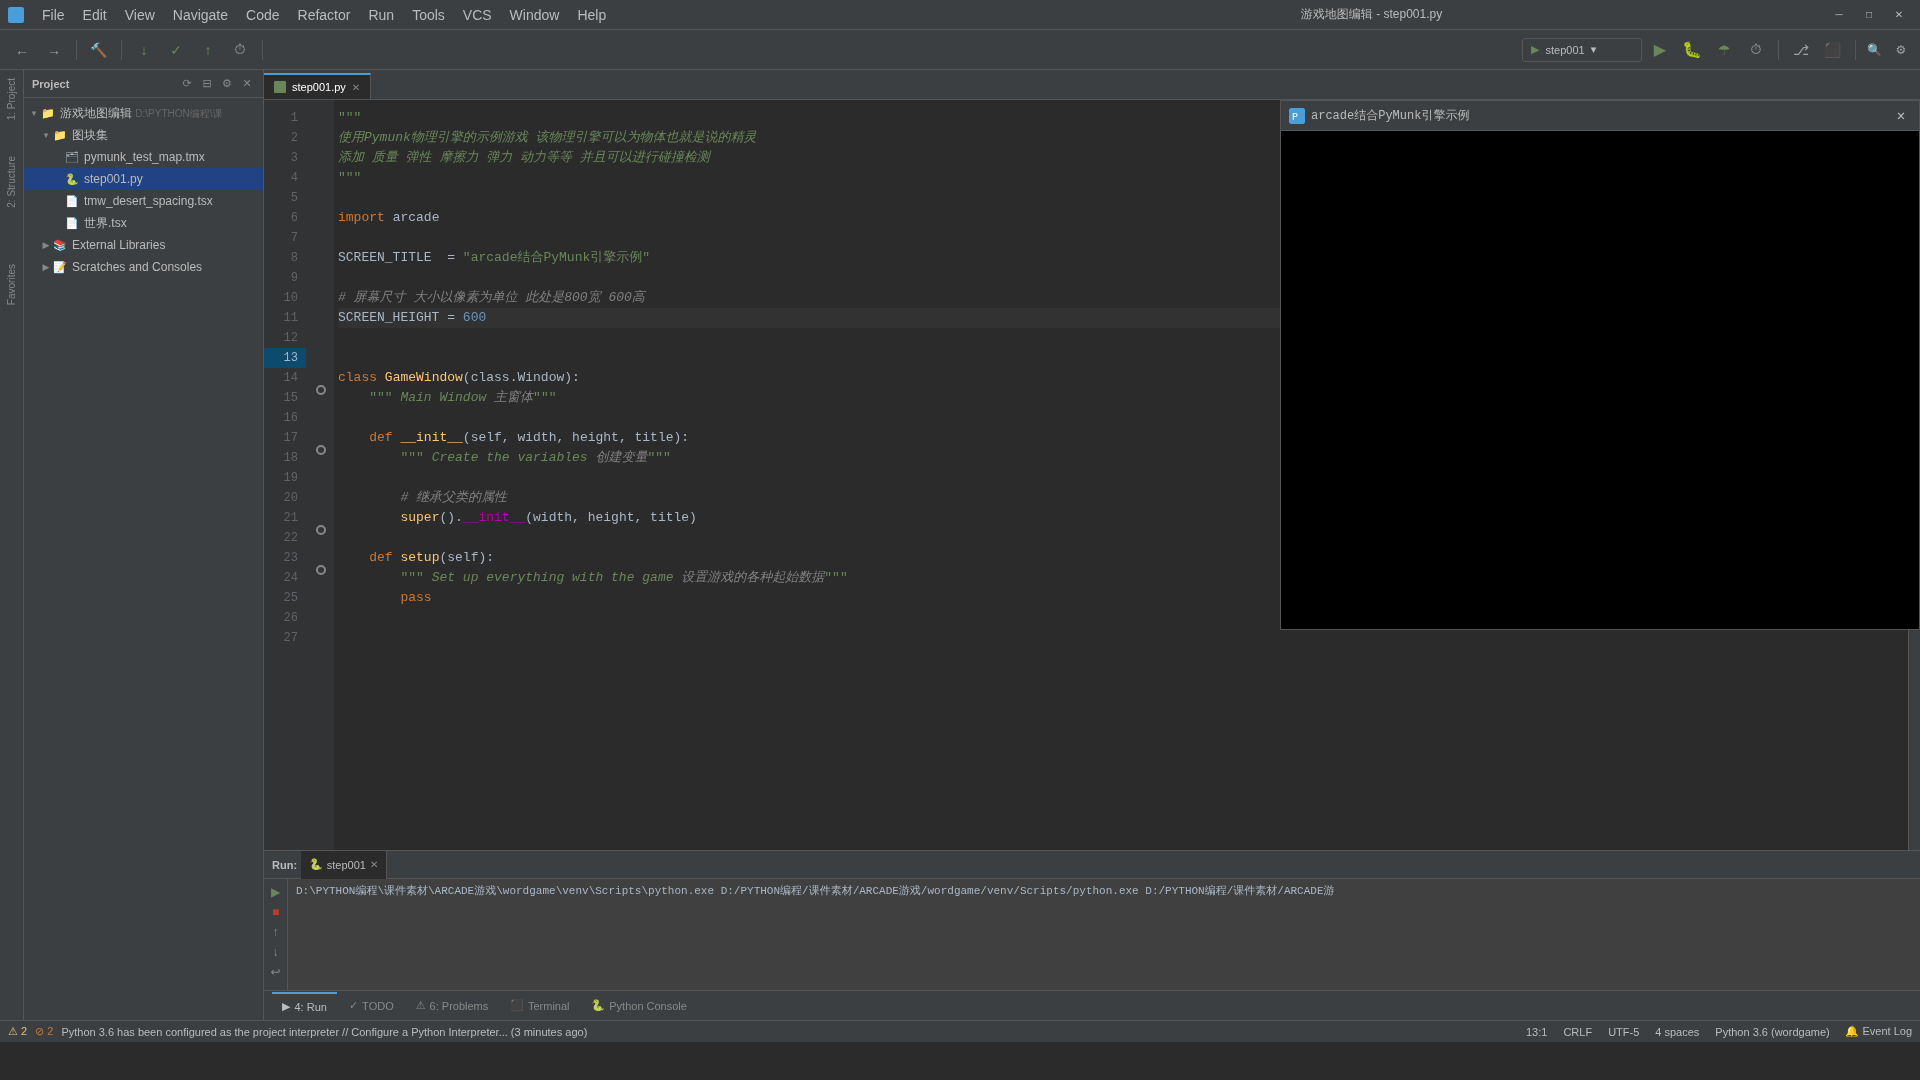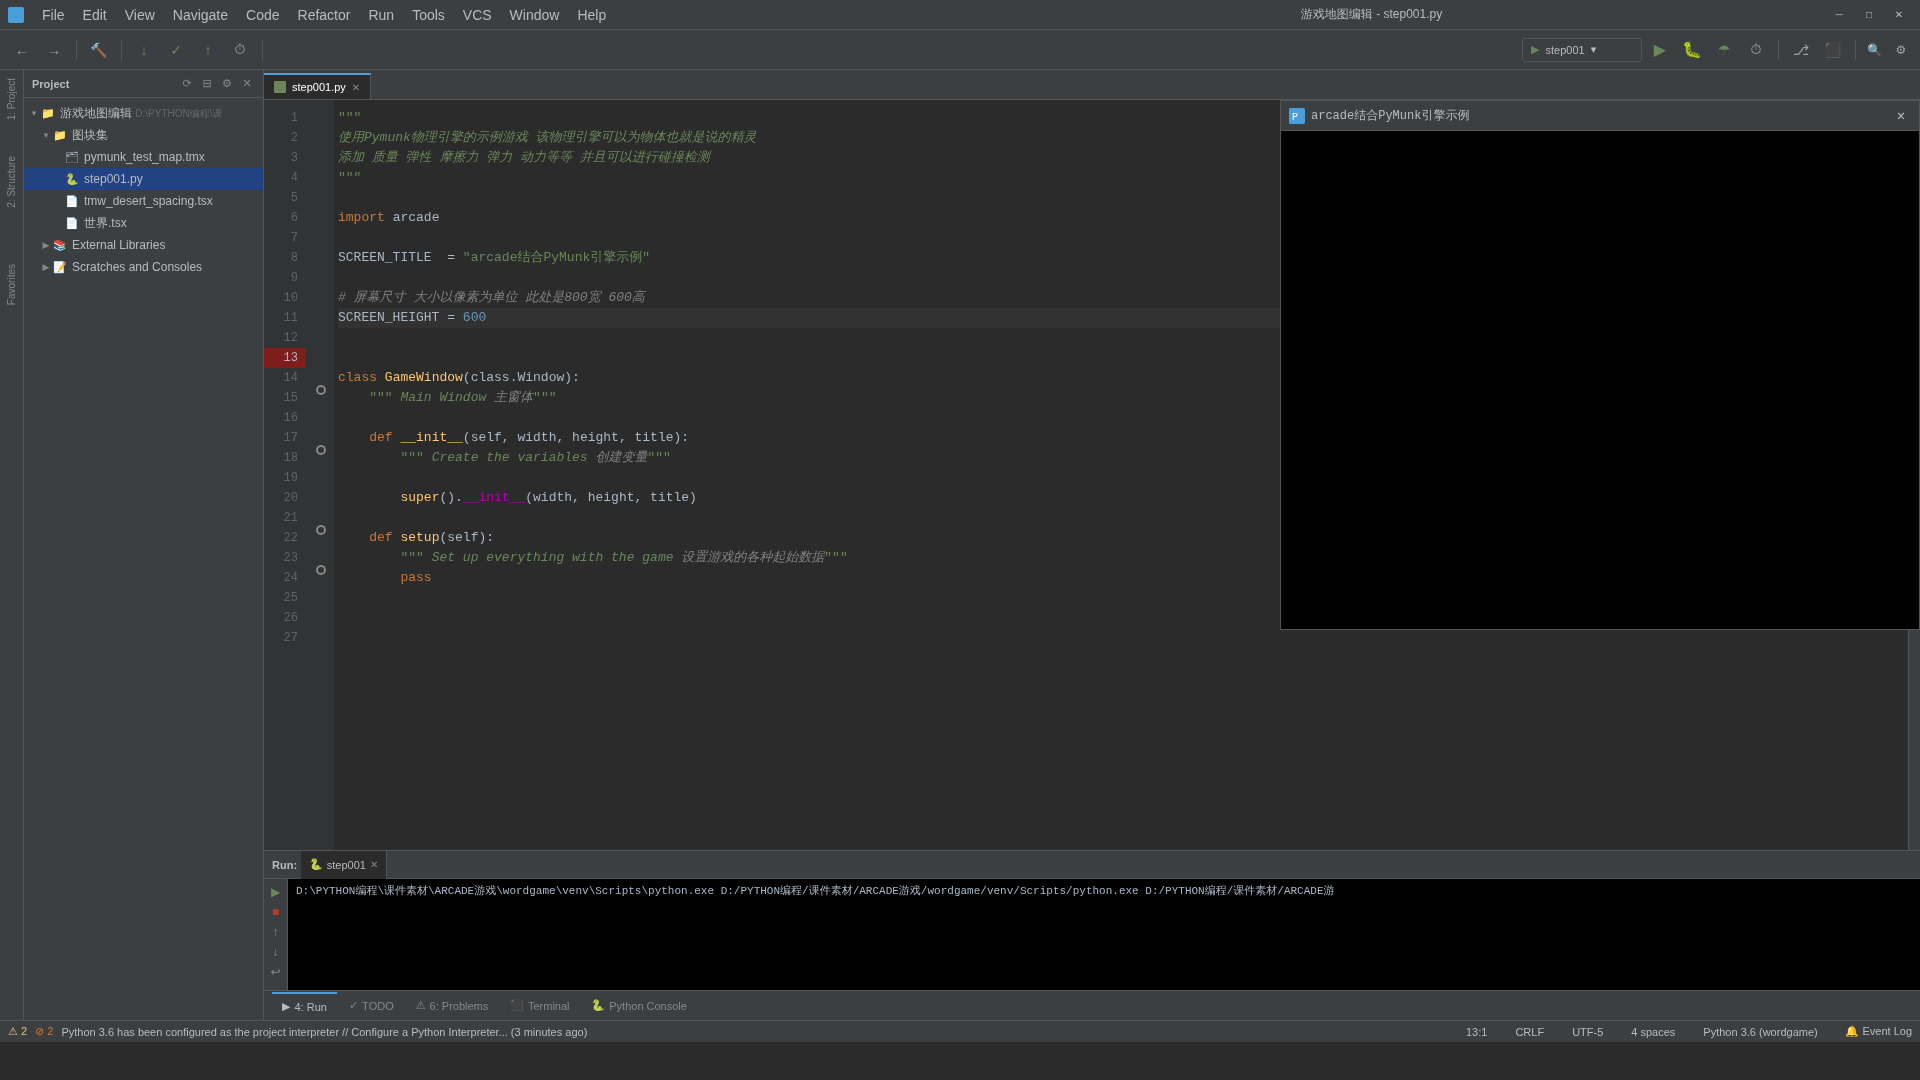--- a/index.html
+++ b/index.html
@@ -65,21 +65,21 @@
     .editor-tabs { height: 30px; background: #3c3f41; display: flex; align-items: flex-end; border-bottom: 1px solid #555; }
     .editor-tab { height: 26px; display: flex; align-items: center; padding: 0 10px; background: #2b2b2b; border-right: 1px solid #555; border-top: 1px solid #555; cursor: pointer; font-size: 11px; color: #bbb; gap: 6px; }
     .editor-tab.active { background: #2b2b2b; border-top: 2px solid #4a9eda; color: #fff; }
     .tab-close { color: #888; font-size: 10px; cursor: pointer; }
     .tab-icon { width: 12px; height: 12px; background: #6a8759; border-radius: 1px; }
 
     
     .code-editor { flex: 1; display: flex; overflow: hidden; font-family: 'Courier New', monospace; font-size: 13px; position: relative; }
     .line-numbers { width: 50px; background: #313335; color: #606366; text-align: right; padding: 8px 8px 8px 0; line-height: 20px; font-size: 12px; user-select: none; overflow: hidden; }
     .line-number { height: 20px; display: flex; align-items: center; justify-content: flex-end; padding-right: 8px; }
-    .line-number.current { color: #a9b7c6; background: #7f1d1d; }
+    .line-number.current { color: #a9b7c6; background: #0c4a6e; }
     .code-content { flex: 1; padding: 8px 4px; overflow: auto; }
     .code-line { height: 20px; line-height: 20px; white-space: pre; }
     .code-line.highlighted { background: #323232; }
     .kw { color: #cc7832; }
     .str { color: #6a8759; }
     .cm { color: #808080; font-style: italic; }
     .fn { color: #ffc66d; }
     .num { color: #6897bb; }
     .dunder { color: #b200b2; }
     .normal { color: #a9b7c6; }
@@ -103,38 +103,38 @@
       align-items: center;
       padding: 0 8px;
       border-bottom: 1px solid #555;
     }
     .game-title-icon { width: 16px; height: 16px; margin-right: 6px; }
     .game-title-text { color: #bbb; font-size: 12px; flex: 1; }
     .game-close-btn { width: 20px; height: 20px; display: flex; align-items: center; justify-content: center; cursor: pointer; color: #bbb; font-size: 14px; }
     .game-canvas { width: 100%; height: calc(100% - 30px); background: #000; }
 
     
-    .run-panel { height: 140px; border-top: 1px solid #555; background: #000000; display: flex; flex-direction: column; }
+    .run-panel { height: 140px; border-top: 1px solid #555; background: #404040; display: flex; flex-direction: column; }
     .run-tabs { height: 28px; background: #3c3f41; display: flex; align-items: center; border-bottom: 1px solid #555; padding-left: 8px; gap: 0; }
     .run-tab-label { display: flex; align-items: center; gap: 4px; padding: 0 8px; height: 28px; color: #bbb; font-size: 11px; cursor: pointer; border-right: 1px solid #555; }
     .run-tab-label.active { background: #2b2b2b; }
     .run-label { font-size: 11px; color: #bbb; font-weight: bold; padding-right: 4px; }
     .run-tab-x { color: #888; font-size: 10px; }
     .run-output { flex: 1; padding: 4px 8px; font-family: 'Courier New', monospace; font-size: 11px; color: #a9b7c6; overflow: auto; }
 
     
     .bottom-tabs { height: 30px; background: #3c3f41; display: flex; align-items: center; border-top: 1px solid #555; padding-left: 8px; gap: 2px; }
     .bottom-tab { height: 28px; display: flex; align-items: center; gap: 4px; padding: 0 10px; cursor: pointer; color: #888; font-size: 11px; }
     .bottom-tab.active { color: #bbb; border-top: 2px solid #4a9eda; }
 
     
     .status-bar { height: 22px; background: #3c3f41; display: flex; align-items: center; padding: 0 8px; border-top: 1px solid #555; gap: 8px; }
     .status-item { color: #bbb; font-size: 11px; cursor: pointer; }
     .status-left { display: flex; align-items: center; gap: 8px; flex: 1; }
-    .status-right { display: flex; align-items: center; gap: 28px; }
+    .status-right { display: flex; align-items: center; gap: 16px; }
     .status-warn { color: #e5c07b; }
     .status-err { color: #cc7832; }
     .left-vertical-tabs {
       width: 24px;
       background: #3c3f41;
       border-right: 1px solid #555;
       display: flex;
       flex-direction: column;
       align-items: center;
     }
@@ -388,20 +388,21 @@
         <div class="code-line"><span class="cm"># 屏幕尺寸 大小以像素为单位 此处是800宽 600高</span></div>
         <div class="code-line highlighted"><span class="normal">SCREEN_HEIGHT</span><span class="normal"> = </span><span class="num">600</span></div>
         <div class="code-line"> </div>
         <div class="code-line"> </div>
         <div class="code-line"><span class="kw">class</span> <span class="fn">GameWindow</span><span class="normal">(class.Window):</span></div>
         <div class="code-line">    <span class="str">"""</span> <span class="istr">Main Window</span> <span class="cm">主窗体</span><span class="str">"""</span></div>
         <div class="code-line"> </div>
         <div class="code-line">    <span class="kw">def</span> <span class="fn">__init__</span><span class="normal">(self, width, height, title):</span></div>
         <div class="code-line">        <span class="str">"""</span> <span class="istr">Create the variables</span> <span class="cm">创建变量</span><span class="str">"""</span></div>
         <div class="code-line"> </div>
+        <div class="code-line">        <span class="cm"># 继承父类的属性</span></div>
         <div class="code-line">        <span class="fn">super</span><span class="normal">().</span><span class="dunder">__init__</span><span class="normal">(width, height, title)</span></div>
         <div class="code-line"> </div>
         <div class="code-line">    <span class="kw">def</span> <span class="fn">setup</span><span class="normal">(self):</span></div>
         <div class="code-line">        <span class="str">"""</span> <span class="istr">Set up everything with the game</span> <span class="cm">设置游戏的各种起始数据</span><span class="str">"""</span></div>
         <div class="code-line">        <span class="kw">pass</span></div>
       </div>
 
       <div class="error-stripe">
         <div class="error-marker" style="top: 10px;"></div>
         <div class="error-marker" style="top: 30px; background:#e06c75;"></div>

